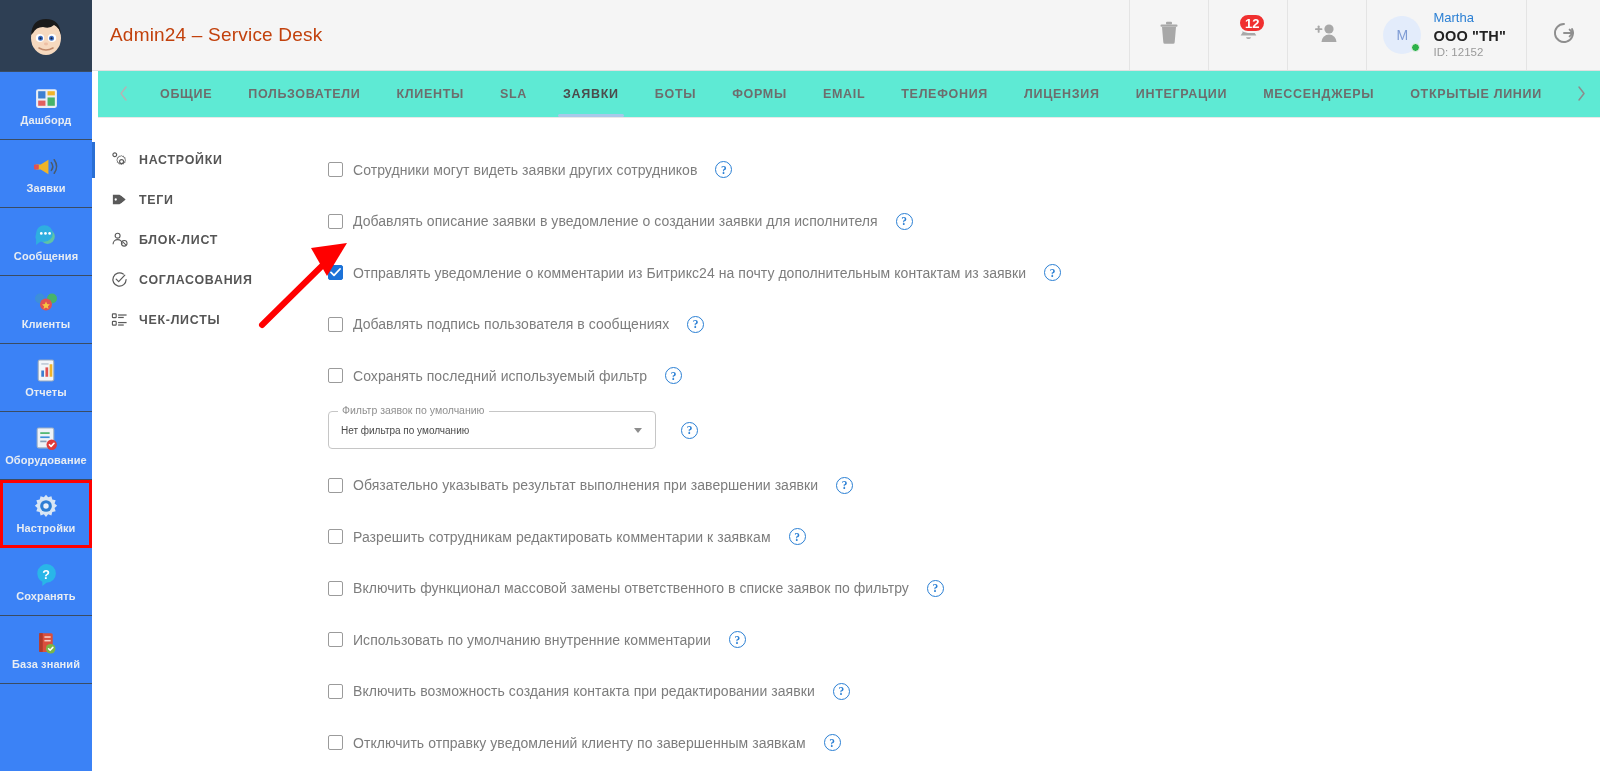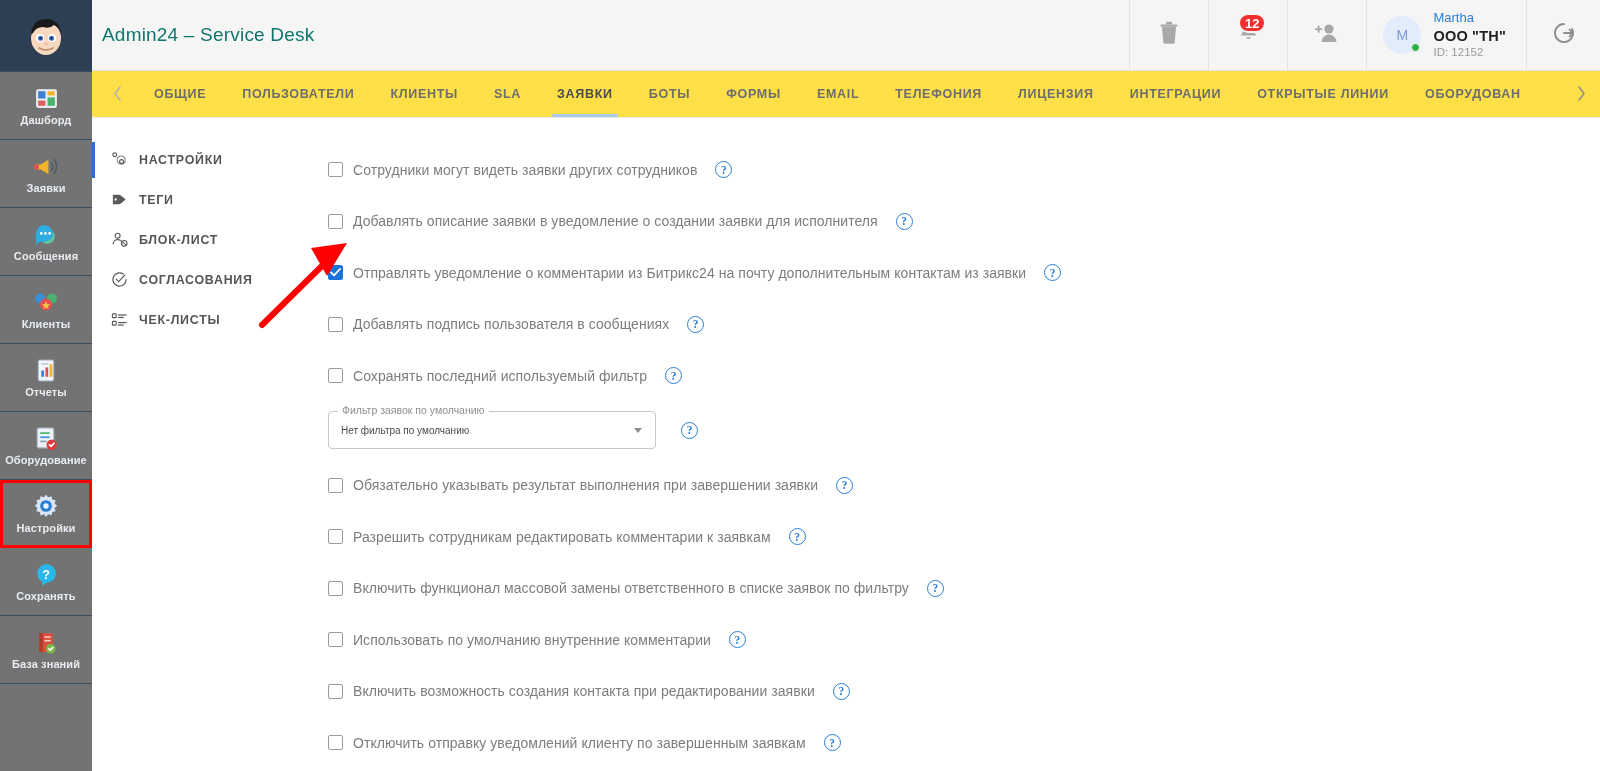--- a/index.html
+++ b/index.html
@@ -7,21 +7,21 @@
     width: 1600px; height: 771px;
     font-family: "Liberation Sans", sans-serif;
     background: #ffffff;
     overflow: hidden;
   }
   .app { position: relative; width: 1600px; height: 771px; display: flex; }
 
   
   .rail {
     width: 92px; height: 771px;
-    background: #737373;
+    background: #3b82f6;
     flex: 0 0 92px;
     display: flex; flex-direction: column;
     position: relative;
     overflow: hidden;
   }
   .rail-avatar {
     height: 72px; width: 92px;
     display: flex; align-items: center; justify-content: center;
     border-bottom: 1px solid #3a4c63;
     background: #2e3f54;
@@ -52,22 +52,22 @@
   .right { flex: 1 1 auto; display: flex; flex-direction: column; min-width: 0; }
 
   
   .topbar {
     height: 72px; background: #f5f5f5;
     display: flex; align-items: stretch;
     border-bottom: 1px solid #e0e0e0;
   }
   .topbar-title {
     flex: 1 1 auto; display: flex; align-items: center;
-    padding-left: 10px;
-    font-size: 19px; color: #0f766e; letter-spacing: .2px;
+    padding-left: 18px;
+    font-size: 19px; color: #c2410c; letter-spacing: .2px;
   }
   .tb-cell {
     display: flex; align-items: center; justify-content: center;
     border-left: 1px solid #e4e4e4;
     cursor: pointer; position: relative;
   }
   .tb-icon-cell { width: 79px; }
   .tb-user-cell { padding: 0 20px 0 16px; gap: 12px; }
   .tb-logout-cell { width: 74px; }
   .badge {
@@ -90,25 +90,26 @@
     width: 9px; height: 9px; border-radius: 50%;
     background: #2bb14a; border: 1.5px solid #f5f5f5;
   }
   .user-txt { display: flex; flex-direction: column; line-height: 1.28; }
   .u-name { font-size: 13px; color: #2a7fd4; }
   .u-org  { font-size: 14.5px; color: #222; font-weight: 600; letter-spacing:.2px;}
   .u-id   { font-size: 11.5px; color: #9a9a9a; }
 
   
   .tabstrip {
-    height: 48px; background: #fde047;
+    height: 48px; background: #5eead4;
     display: flex; align-items: stretch;
     border-bottom: 1px solid #e8e8e8;
     padding-left: 6px;
     overflow: hidden;
+    margin-left: 6px;
   }
   .tab-arrow {
     width: 38px; display: flex; align-items: center; justify-content: center;
     color: #b4b4b4; cursor: pointer; flex: 0 0 38px;
   }
   .tabs { display: flex; align-items: stretch; flex: 1 1 auto; overflow: hidden; }
   .tab {
     display: flex; align-items: center; justify-content: center;
     padding: 0 18px;
     font-size: 12.5px; font-weight: 600; letter-spacing: .7px;
@@ -399,20 +400,21 @@
         <div class="tab">ПОЛЬЗОВАТЕЛИ</div>
         <div class="tab">КЛИЕНТЫ</div>
         <div class="tab">SLA</div>
         <div class="tab active">ЗАЯВКИ</div>
         <div class="tab">БОТЫ</div>
         <div class="tab">ФОРМЫ</div>
         <div class="tab">EMAIL</div>
         <div class="tab">ТЕЛЕФОНИЯ</div>
         <div class="tab">ЛИЦЕНЗИЯ</div>
         <div class="tab">ИНТЕГРАЦИИ</div>
+        <div class="tab">МЕССЕНДЖЕРЫ</div>
         <div class="tab">ОТКРЫТЫЕ ЛИНИИ</div>
         <div class="tab">ОБОРУДОВАН</div>
       </div>
       <div class="tab-arrow">
         <svg width="11" height="17" viewBox="0 0 11 17">
             <path d="M3 2 L8 8.5 L3 15" stroke="#8c8c8c" stroke-width="1.5" fill="none" stroke-linecap="round" stroke-linejoin="round"></path>
           </svg>
       </div>
     </div>
 

